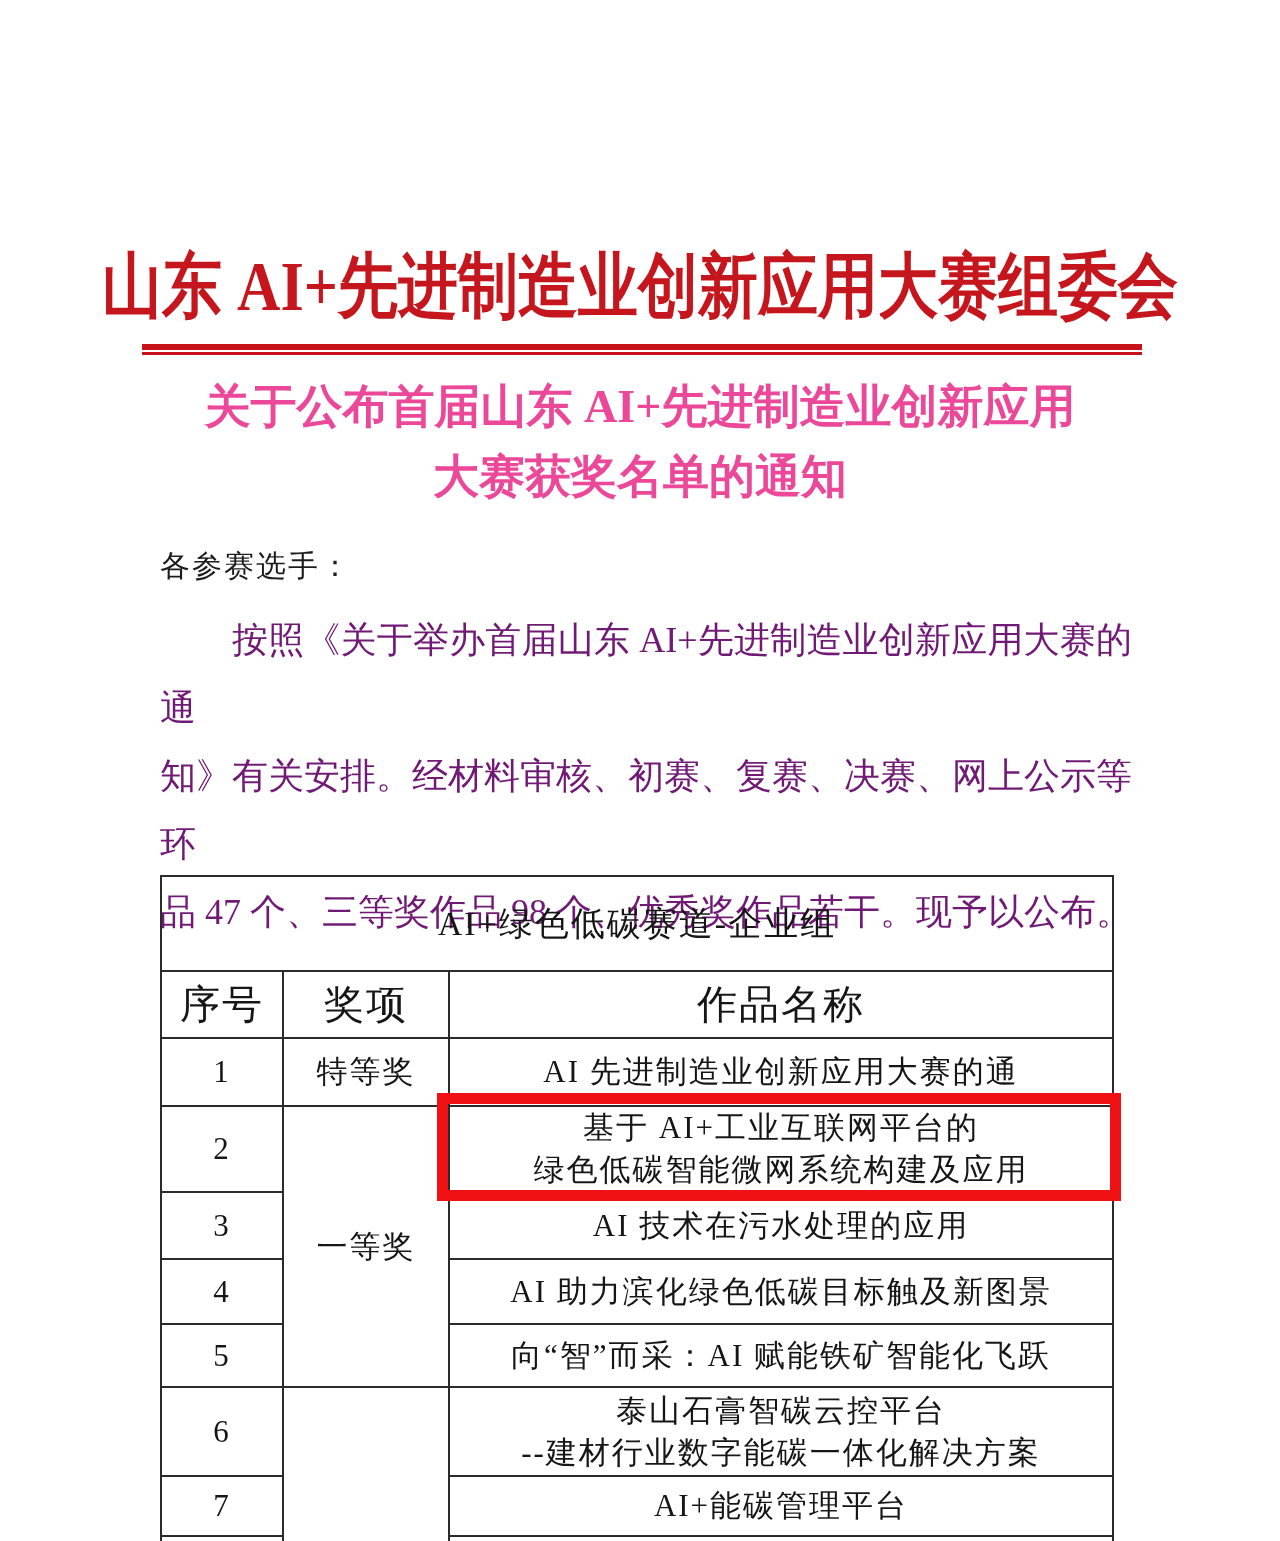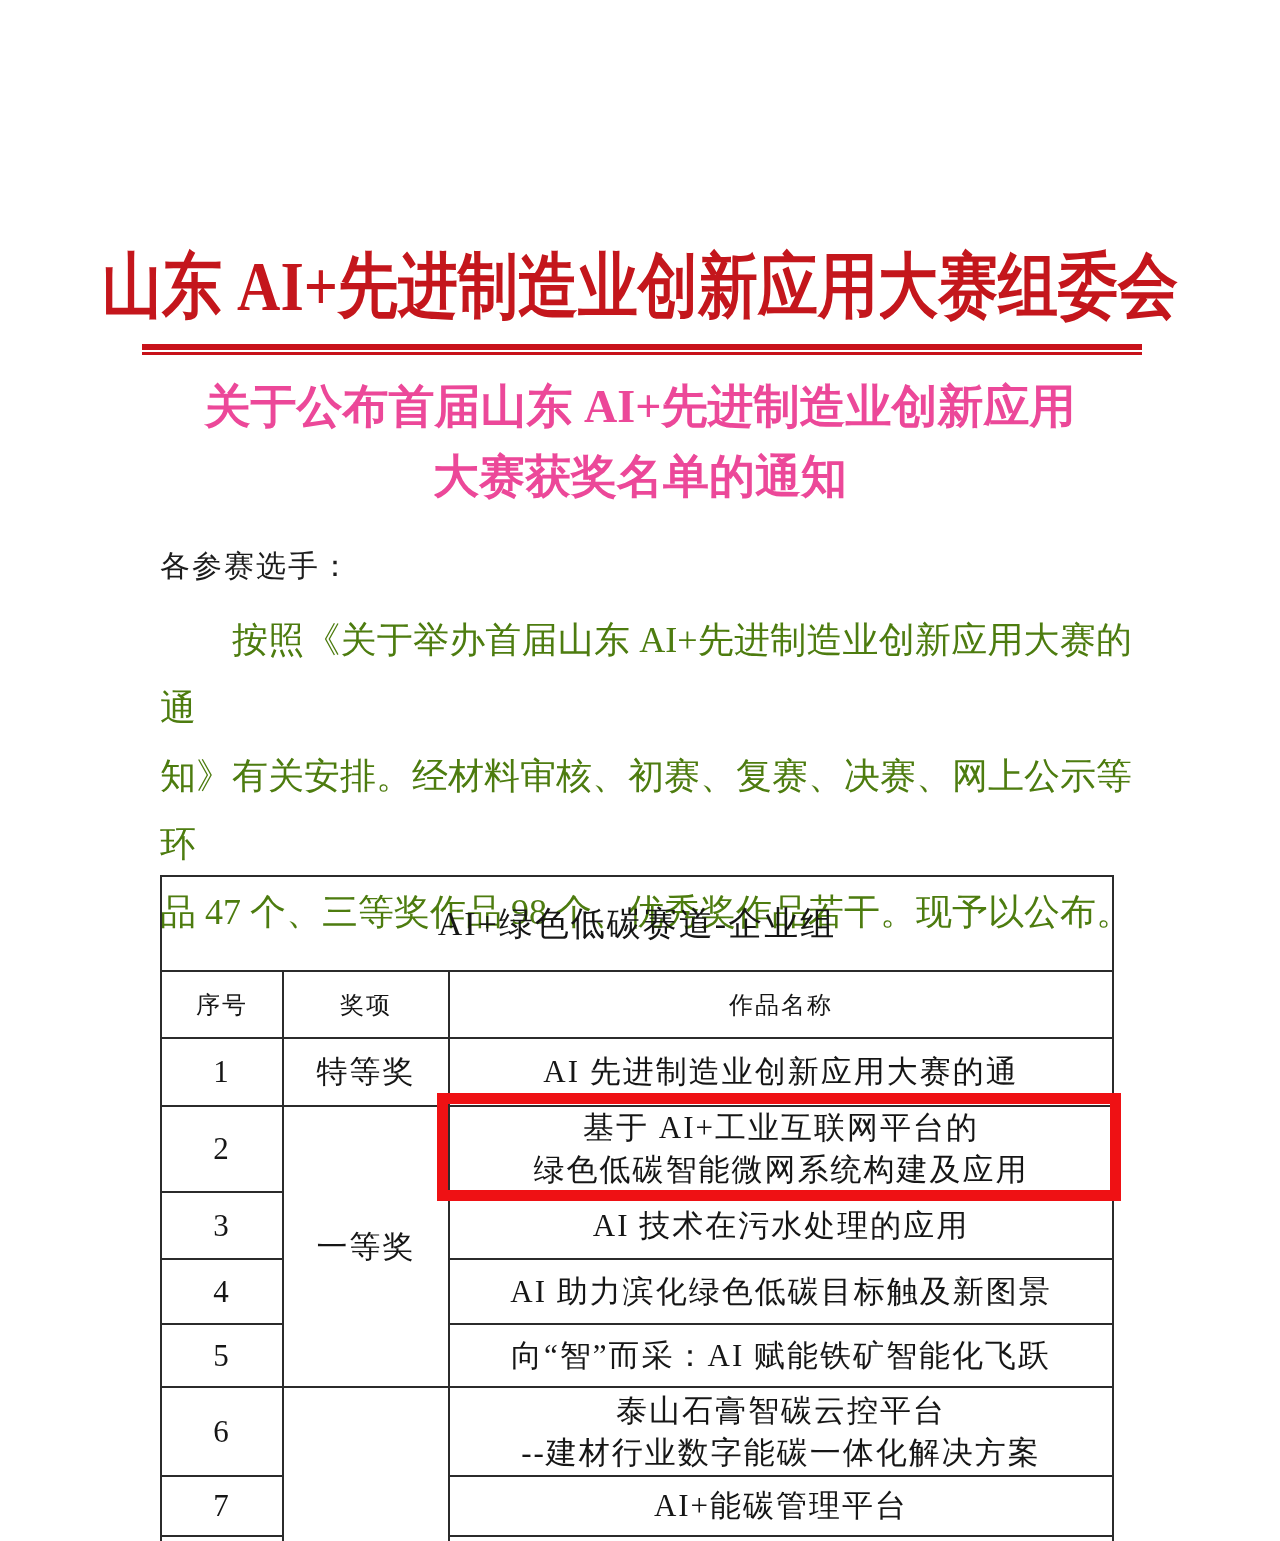--- a/index.html
+++ b/index.html
@@ -39,21 +39,21 @@
   }
   
   .salutation{
     position:absolute;top:538px;left:160px;
     font-size:30px;letter-spacing:2px;
     line-height:56px;
   }
   .body-para{
     position:absolute;top:606px;left:160px;width:972px;
     font-size:36px;line-height:68px;
-    color:#4d7c0f;
+    color:#701a75;
   }
   .body-para .pline{
     text-align:justify;
     text-align-last:justify;
   }
   .body-para .pline.first{text-indent:2em;}
   .body-para .pline.last{text-align-last:left;}
   
   .table-wrap{position:absolute;top:875px;left:160px;}
   table.awards{
@@ -64,21 +64,21 @@
   table.awards td{
     border:2px solid #2b2b2b;
     text-align:center;
     vertical-align:middle;
     padding:0;
     font-size:31px;
     letter-spacing:2px;
     color:#161616;
   }
   tr.rh-group td{height:93px;font-size:34px;font-weight:normal;letter-spacing:2px;}
-  tr.rh-cols td{height:65px;font-size:24px;}
+  tr.rh-cols td{height:65px;font-size:40px;}
   tr.rh-r1 td{height:66px;}
   tr.rh-r2 td{height:81px;}
   tr.rh-r3 td{height:65px;}
   tr.rh-r4 td{height:63px;}
   tr.rh-r5 td{height:61px;}
   tr.rh-r6 td{height:87px;}
   tr.rh-r7 td{height:58px;}
   tr.rh-r8 td{height:22px;}
   td.no-cell{font-size:32px;letter-spacing:0;}
   td.work-cell .work-line{line-height:42px;}

